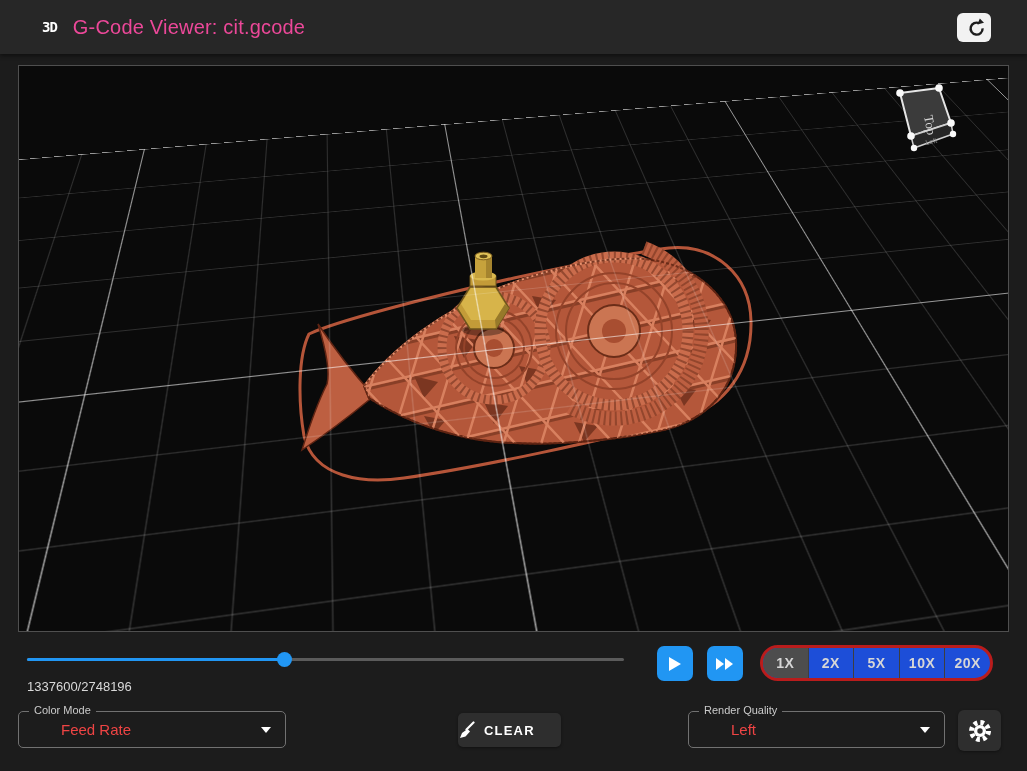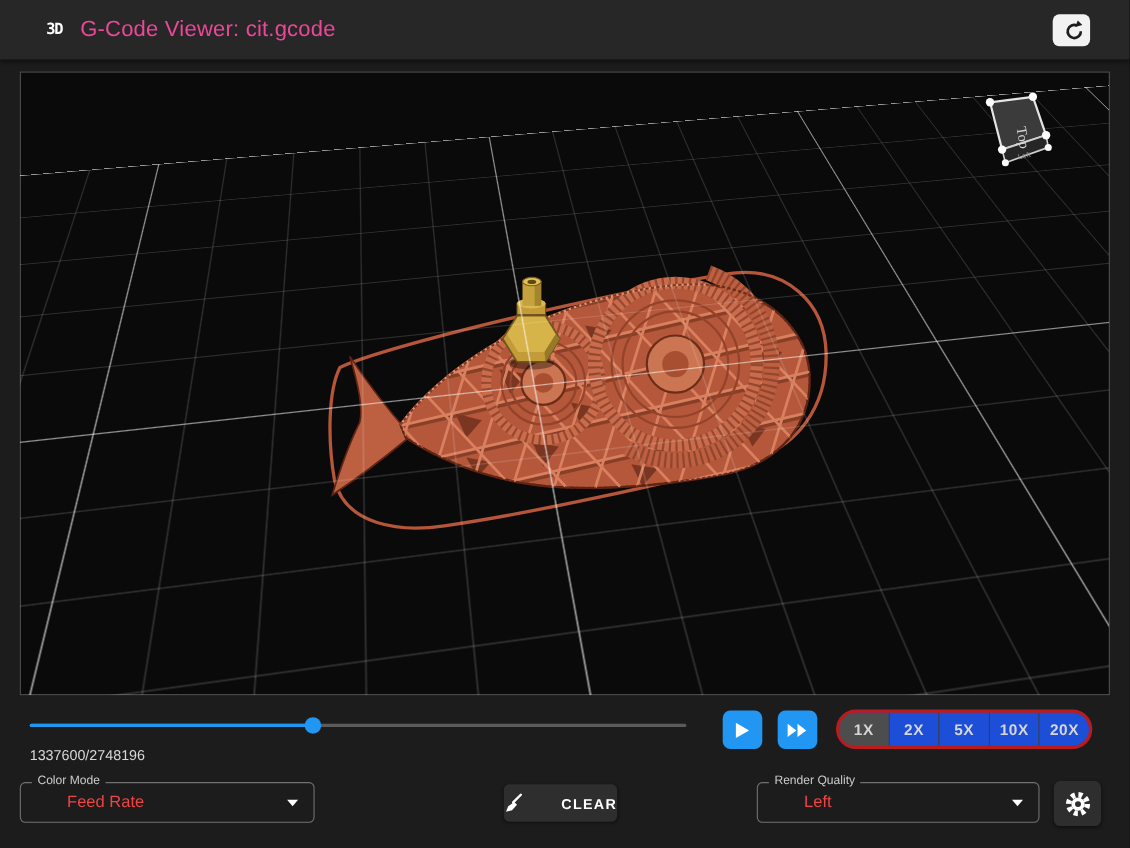--- a/index.html
+++ b/index.html
@@ -53,21 +53,21 @@
   .select-field .fld-label { position:absolute; top:-8px; left:10px; font-size:11px; color:#cbcbcb;
                              background:#1c1c1c; padding:0 5px; }
   .select-field .fld-value { position:absolute; left:14px; top:0; line-height:35px; font-size:15px;
                              color:#ef4444; font-weight:500;margin-left:28px; }
   .caret { position:absolute; right:14px; top:15px; width:0; height:0;
            border-left:5px solid transparent; border-right:5px solid transparent; border-top:6px solid #fff; }
   .color-mode { left:18px; width:268px; }
   .render-quality { left:688px; width:257px; }
 
   .clear-btn { position:absolute; left:458px; top:713px; width:103px; height:34px; background:#2e2e2e; border:none;
-               border-radius:5px; display:flex; align-items:center; justify-content:space-between; gap:9px; cursor:pointer;
+               border-radius:5px; display:flex; align-items:center; justify-content:flex-start; gap:9px; cursor:pointer;
                box-shadow:0 1px 3px rgba(0,0,0,.4); }
   .clear-btn span { color:#fff; font-size:13px; font-weight:bold; letter-spacing:1.2px; }
   .gear-btn { position:absolute; left:958px; top:710px; width:43px; height:41px; background:#2e2e2e; border:none;
               border-radius:6px; display:flex; align-items:center; justify-content:center; cursor:pointer;
               box-shadow:0 1px 3px rgba(0,0,0,.4); }
 </style>
 </head>
 <body>
 
 <div class="app">

